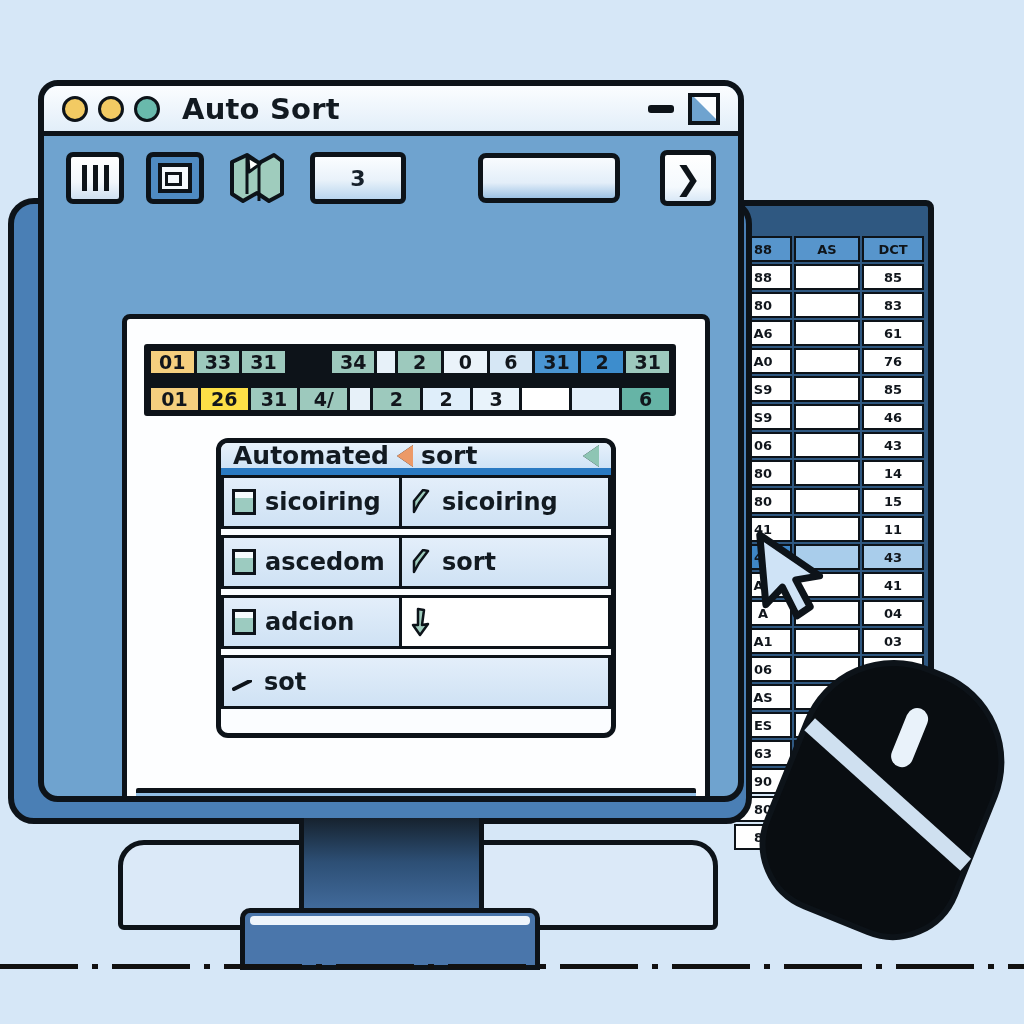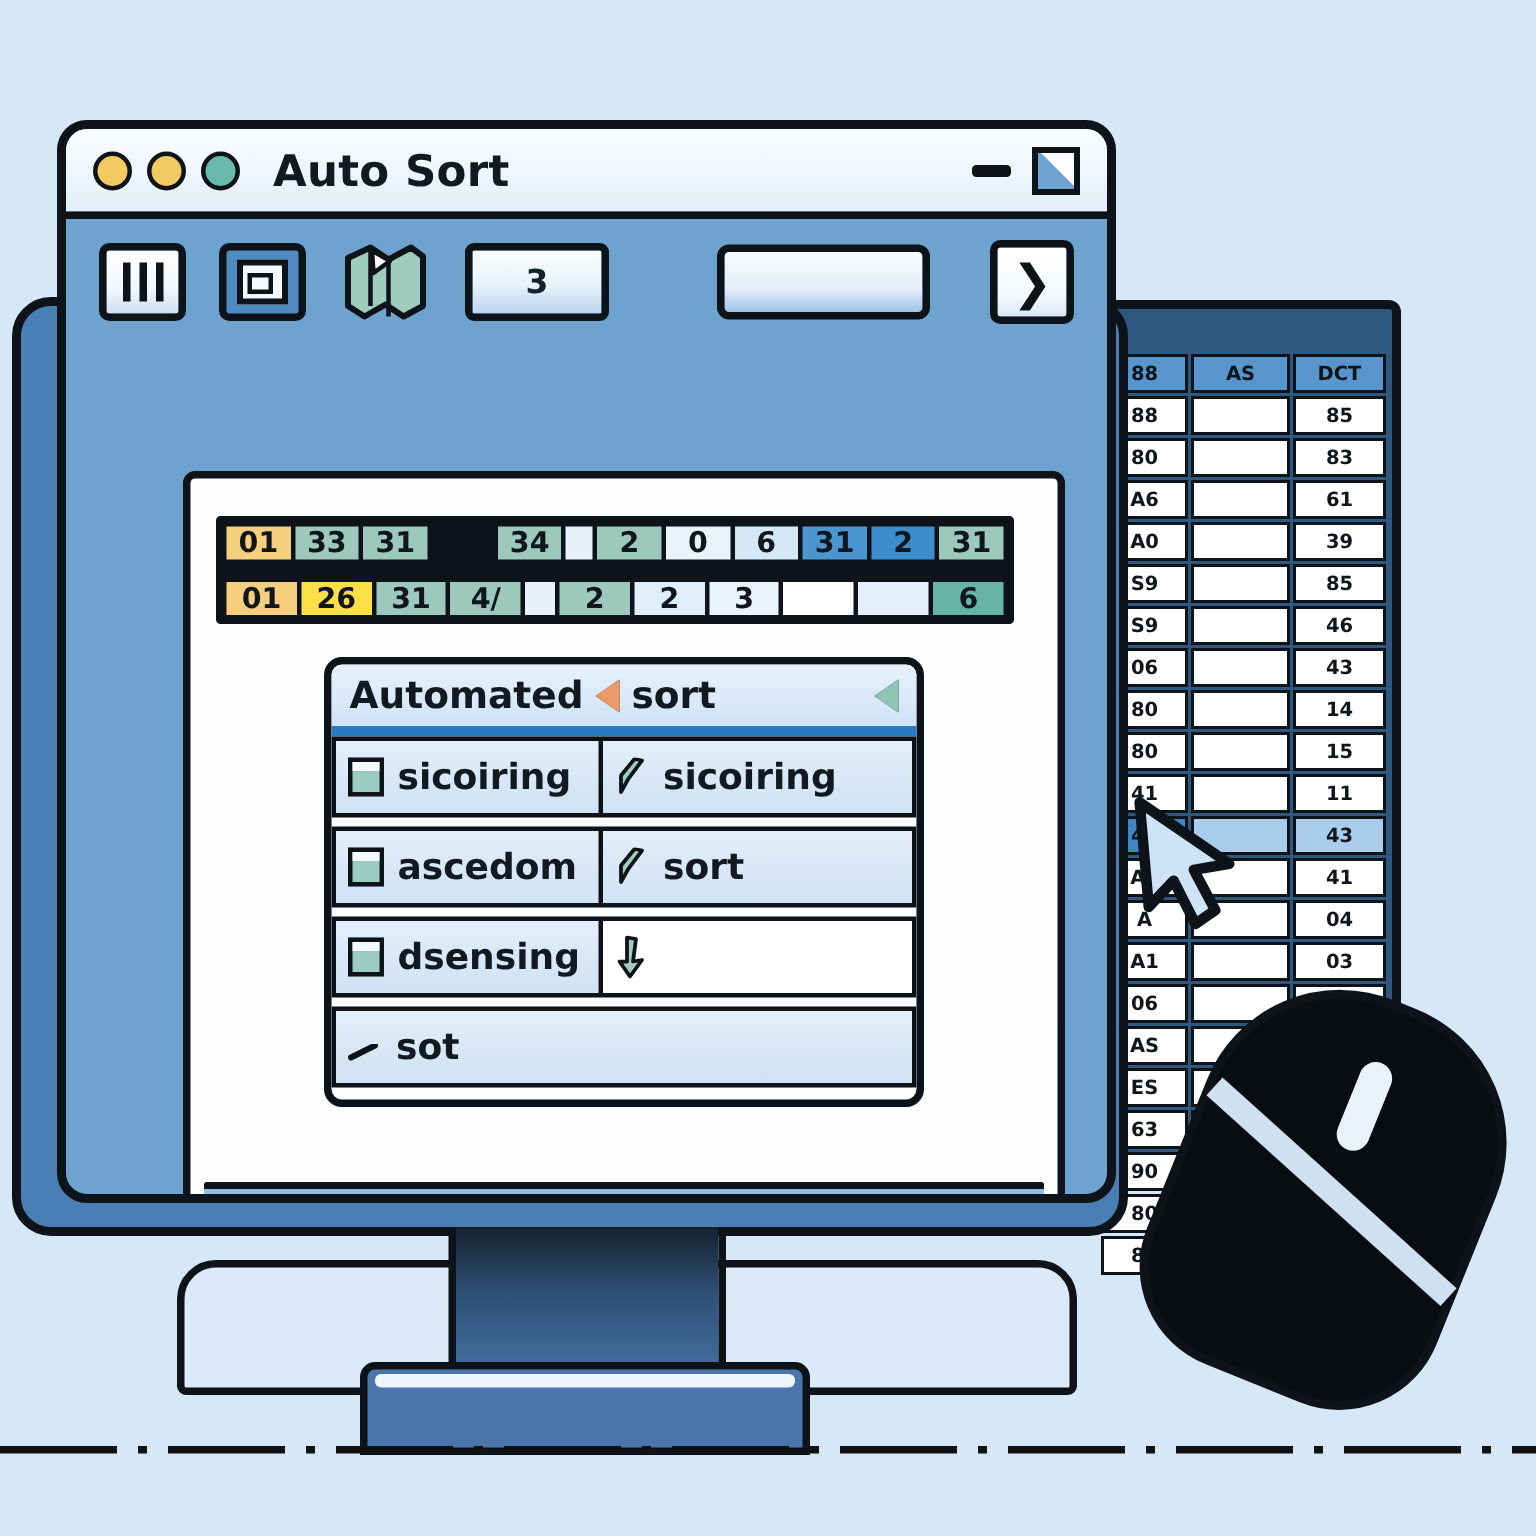--- a/index.html
+++ b/index.html
@@ -70,21 +70,21 @@
   .bg-row.sel .bg-cell{background:#a9cdeb;}
   .bg-row.sel .bg-c1{background:#3e86c6;}
 
   
   #app-window{
     position:absolute;left:38px;top:80px;width:706px;height:722px;
     background:#6fa3cf;border:6px solid #0d1319;border-radius:20px;
     box-sizing:border-box;overflow:hidden;
   }
   #titlebar{
-    position:relative;height:60px;
+    position:relative;height:50px;
     background:linear-gradient(180deg,#fbfdff 0%,#e2eef9 100%);
     border-bottom:5px solid #0d1319;
     display:flex;align-items:center;padding:0 18px;box-sizing:border-box;
   }
   .dot{width:26px;height:26px;border-radius:50%;border:3px solid #0d1319;margin-right:10px;box-sizing:border-box;}
   .dot.y1{background:#f2ca63;}
   .dot.y2{background:#f2ca63;}
   .dot.g{background:#69b9ac;}
   #window-title{
     margin-left:12px;font-size:29px;font-weight:700;color:#121a21;
@@ -165,21 +165,21 @@
   }
   .grid-cell.narrow{flex:.42;}
 
   
   #sort-dialog{
     position:absolute;left:172px;top:352px;width:400px;height:300px;
     background:#fbfdff;border:5px solid #0d1319;border-radius:12px;
     box-sizing:border-box;overflow:hidden;
   }
   #dialog-header{
-    height:48px;display:flex;align-items:center;padding:0 12px;
+    height:32px;display:flex;align-items:center;padding:0 12px;
     background:linear-gradient(180deg,#e7f1fb 0%,#cfe3f6 100%);
     border-bottom:7px solid #2a7ac2;box-sizing:border-box;
     font-size:25px;font-weight:700;color:#121a21;gap:8px;
   }
   .tri-left{
     width:0;height:0;border-top:11px solid transparent;border-bottom:11px solid transparent;
     border-right:16px solid #ec9a68;filter:drop-shadow(0 0 0 #0d1319);
   }
   .tri-left.green{border-right-color:#8ec5b4;}
   #dialog-header-arrow{margin-left:auto;}
@@ -261,21 +261,21 @@
           <div class="bg-cell bg-c3">83</div>
         </div>
         <div class="bg-row">
           <div class="bg-cell bg-c1">A6</div>
           <div class="bg-cell bg-c2"></div>
           <div class="bg-cell bg-c3">61</div>
         </div>
         <div class="bg-row">
           <div class="bg-cell bg-c1">A0</div>
           <div class="bg-cell bg-c2"></div>
-          <div class="bg-cell bg-c3">39</div>
+          <div class="bg-cell bg-c3">76</div>
         </div>
         <div class="bg-row">
           <div class="bg-cell bg-c1">S9</div>
           <div class="bg-cell bg-c2"></div>
           <div class="bg-cell bg-c3">85</div>
         </div>
         <div class="bg-row">
           <div class="bg-cell bg-c1">S9</div>
           <div class="bg-cell bg-c2"></div>
           <div class="bg-cell bg-c3">46</div>
@@ -461,21 +461,21 @@
                 <svg width="22" height="26" viewBox="0 0 22 26">
                   <path d="M4 12 L4 23 L9 14 L18 2 L13 1 Z" fill="#9fccbd" stroke="#0d1319" stroke-width="2.5" stroke-linejoin="round"></path>
                 </svg>
               </span>
               <span class="dlg-label">sort</span>
             </div>
           </div>
           <div class="dlg-row">
             <div class="dlg-left">
               <span class="chk"></span>
-              <span class="dlg-label">dsensing</span>
+              <span class="dlg-label">adcion</span>
             </div>
             <div class="dlg-right blank">
               <span class="arrow-down"><svg width="22" height="30" viewBox="0 0 22 30">
                   <path d="M8 2 L14 3 L12 18 L18 17 L10 28 L3 18 L8 18 Z" fill="#9fccbd" stroke="#0d1319" stroke-width="2.5" stroke-linejoin="round"></path>
                 </svg></span>
               <span class="dlg-label"></span>
             </div>
           </div>
           <div class="dlg-row">
             <div class="dlg-right">

